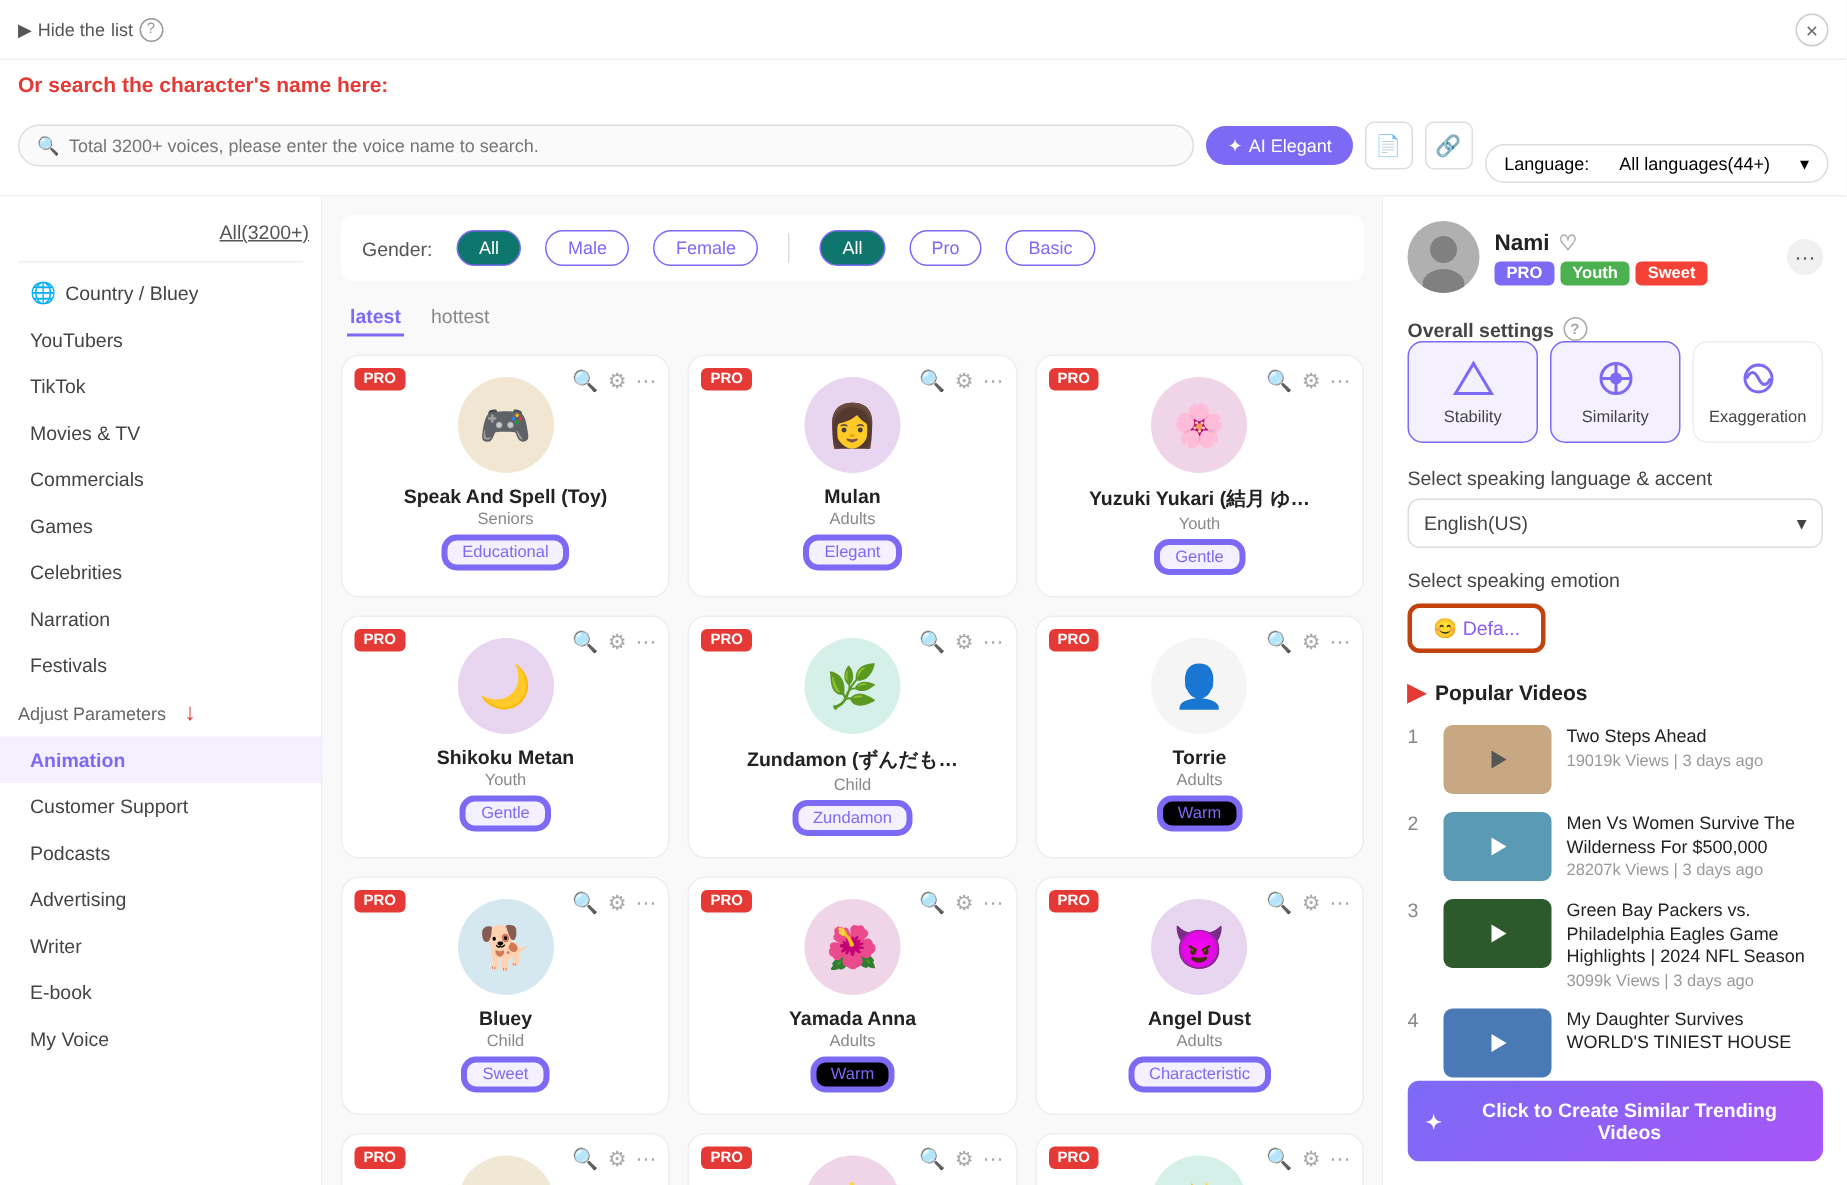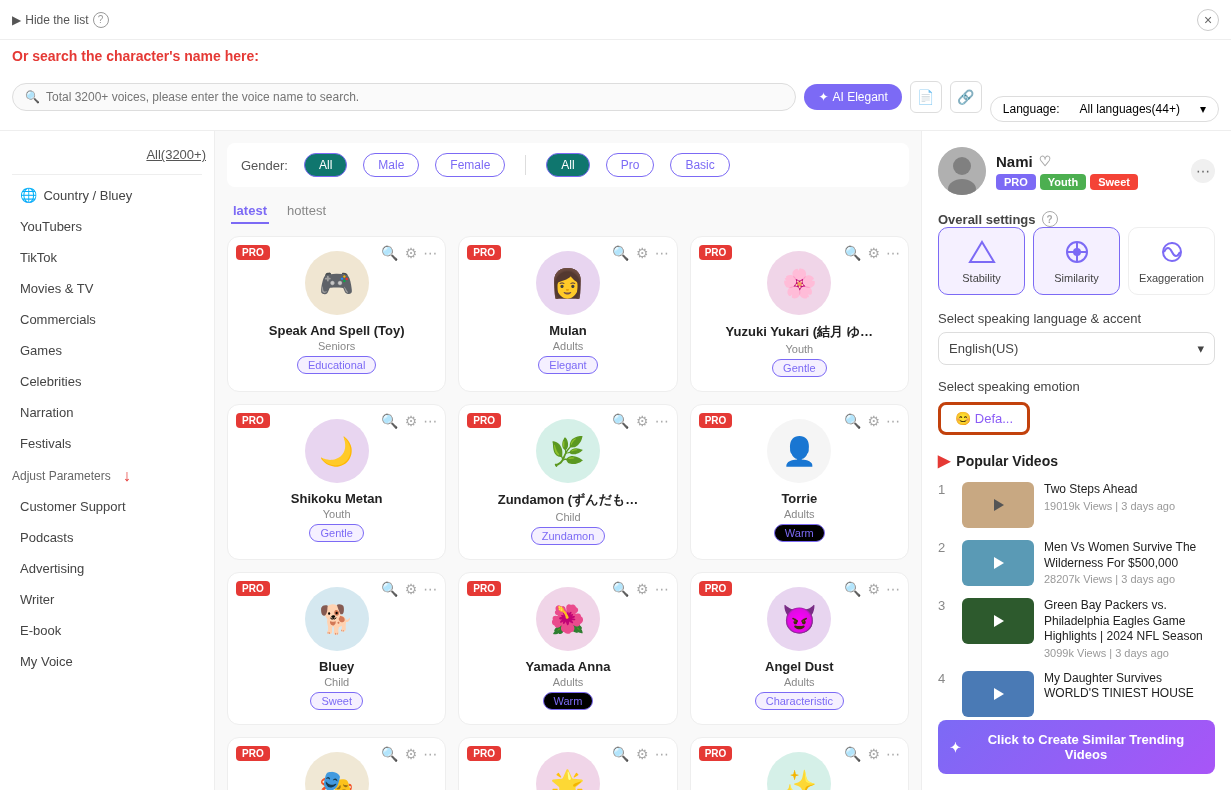--- a/index.html
+++ b/index.html
@@ -54,21 +54,21 @@
 
     
     .cards-grid { display: grid; grid-template-columns: repeat(3, 1fr); gap: 12px; }
     .voice-card { background: #fff; border-radius: 12px; padding: 14px 12px; position: relative; border: 1px solid #eee; display: flex; flex-direction: column; align-items: center; }
     .pro-badge { position: absolute; top: 8px; left: 8px; background: #e53935; color: #fff; font-size: 10px; font-weight: 700; padding: 2px 6px; border-radius: 4px; }
     .card-actions { position: absolute; top: 8px; right: 8px; display: flex; gap: 6px; align-items: center; }
     .card-action-icon { font-size: 14px; color: #aaa; cursor: pointer; }
     .voice-avatar { width: 64px; height: 64px; border-radius: 50%; object-fit: cover; margin-bottom: 8px; background: #ddd; display: flex; align-items: center; justify-content: center; font-size: 28px; overflow: hidden; }
     .voice-name { font-size: 13px; font-weight: 600; color: #222; text-align: center; margin-bottom: 2px; }
     .voice-age { font-size: 11px; color: #888; margin-bottom: 4px; }
-    .voice-tag { font-size: 11px; padding: 2px 10px; border-radius: 10px; border: 1px solid #d946ef; color: #555; }
+    .voice-tag { font-size: 11px; padding: 2px 10px; border-radius: 10px; border: 4px solid #d946ef; color: #555; }
     .tag-educational { border-color: #7c6af5; color: #7c6af5; background: #f5f0ff; }
     .tag-elegant { border-color: #7c6af5; color: #7c6af5; background: #f5f0ff; }
     .tag-gentle { border-color: #7c6af5; color: #7c6af5; background: #f5f0ff; }
     .tag-zundamon { border-color: #7c6af5; color: #7c6af5; background: #f5f0ff; }
     .tag-warm { border-color: #7c6af5; color: #7c6af5; background: #000000; }
     .tag-sweet { border-color: #7c6af5; color: #7c6af5; background: #f5f0ff; }
     .tag-characteristic { border-color: #7c6af5; color: #7c6af5; background: #f5f0ff; }
 
     
     .right-panel { width: 310px; border-left: 1px solid #eee; background: #fff; overflow-y: auto; padding: 16px; }
@@ -182,20 +182,23 @@
       <div class="sidebar-item">
         <span>Narration</span>
       </div>
       <div class="sidebar-item">
         <span>Festivals</span>
       </div>
       <div class="adjust-params">
         <span>Adjust Parameters</span>
         <span class="adjust-arrow">↓</span>
       </div>
+      <div class="sidebar-item active">
+        <span>Animation</span>
+      </div>
       <div class="sidebar-item">
         <span>Customer Support</span>
       </div>
       <div class="sidebar-item">
         <span>Podcasts</span>
       </div>
       <div class="sidebar-item">
         <span>Advertising</span>
       </div>
       <div class="sidebar-item">

